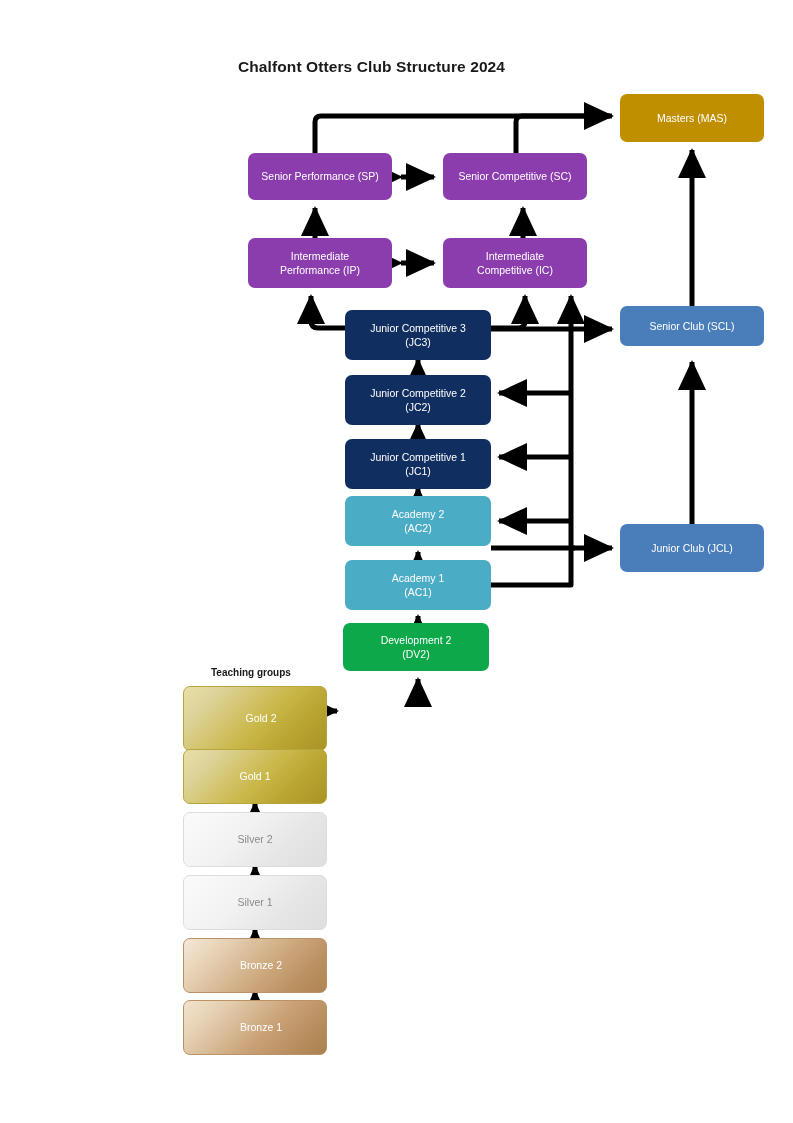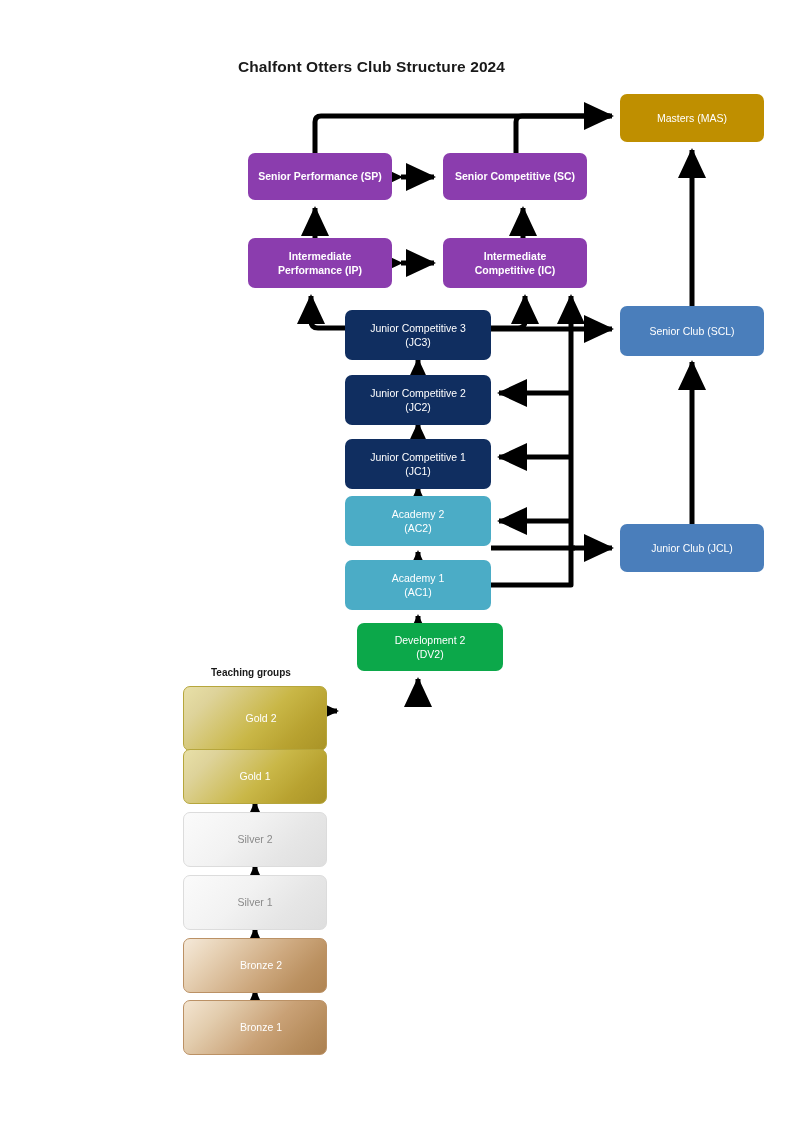--- a/index.html
+++ b/index.html
@@ -55,21 +55,21 @@
     text-align: center;
     color: #ffffff;
     font-size: 10.5px;
     line-height: 1.35;
     padding: 2px 4px;
     z-index: 3;
   }
   .node .l2 { display: block; }
 
   
-  .n-purple   { background: #8B3DAE; font-weight: bold; }
+  .n-purple   { background: #8B3DAE; }
   .n-navy     { background: #102E60; margin-top: 7px; }
   .n-teal     { background: #4BACC6; }
   .n-green    { background: #0CA84A; }
   .n-gold     { background: #BF8F00; }
   .n-blue     { background: #4A7EBB; }
 
   
   .n-gold-grad {
     background: linear-gradient(135deg, #e8e0a8 0%, #ded39a 18%, #c9b747 55%, #b8a230 78%, #a99326 100%);
     border: 1px solid #b6a63c;
@@ -205,27 +205,27 @@
   <div class="node n-teal" style="left:345px; top:496px; width:146px; height:50px;">
     <span>Academy 2</span>
     <span class="l2">(AC2)</span>
   </div>
 
   <div class="node n-teal" style="left:345px; top:560px; width:146px; height:50px;">
     <span>Academy 1</span>
     <span class="l2">(AC1)</span>
   </div>
 
-  <div class="node n-green" style="left:357px; top:623px; width:146px; height:48px;text-align:right;">
+  <div class="node n-green" style="left:343px; top:623px; width:146px; height:48px;text-align:right;">
     <span>Development 2</span>
     <span class="l2">(DV2)</span>
   </div>
 
 
-  <div class="node n-blue" style="left:620px; top:306px; width:144px; height:50px;justify-content:center;">
+  <div class="node n-blue" style="left:620px; top:306px; width:144px; height:40px;justify-content:center;">
     <span>Senior Club (SCL)</span>
   </div>
 
   <div class="node n-blue" style="left:620px; top:524px; width:144px; height:48px;">
     <span>Junior Club (JCL)</span>
   </div>
 
   <div class="node n-gold-grad" style="left:183px; top:686px; width:144px; height:65px;padding-left:16px;">
     <span>Gold 2</span>
   </div>

